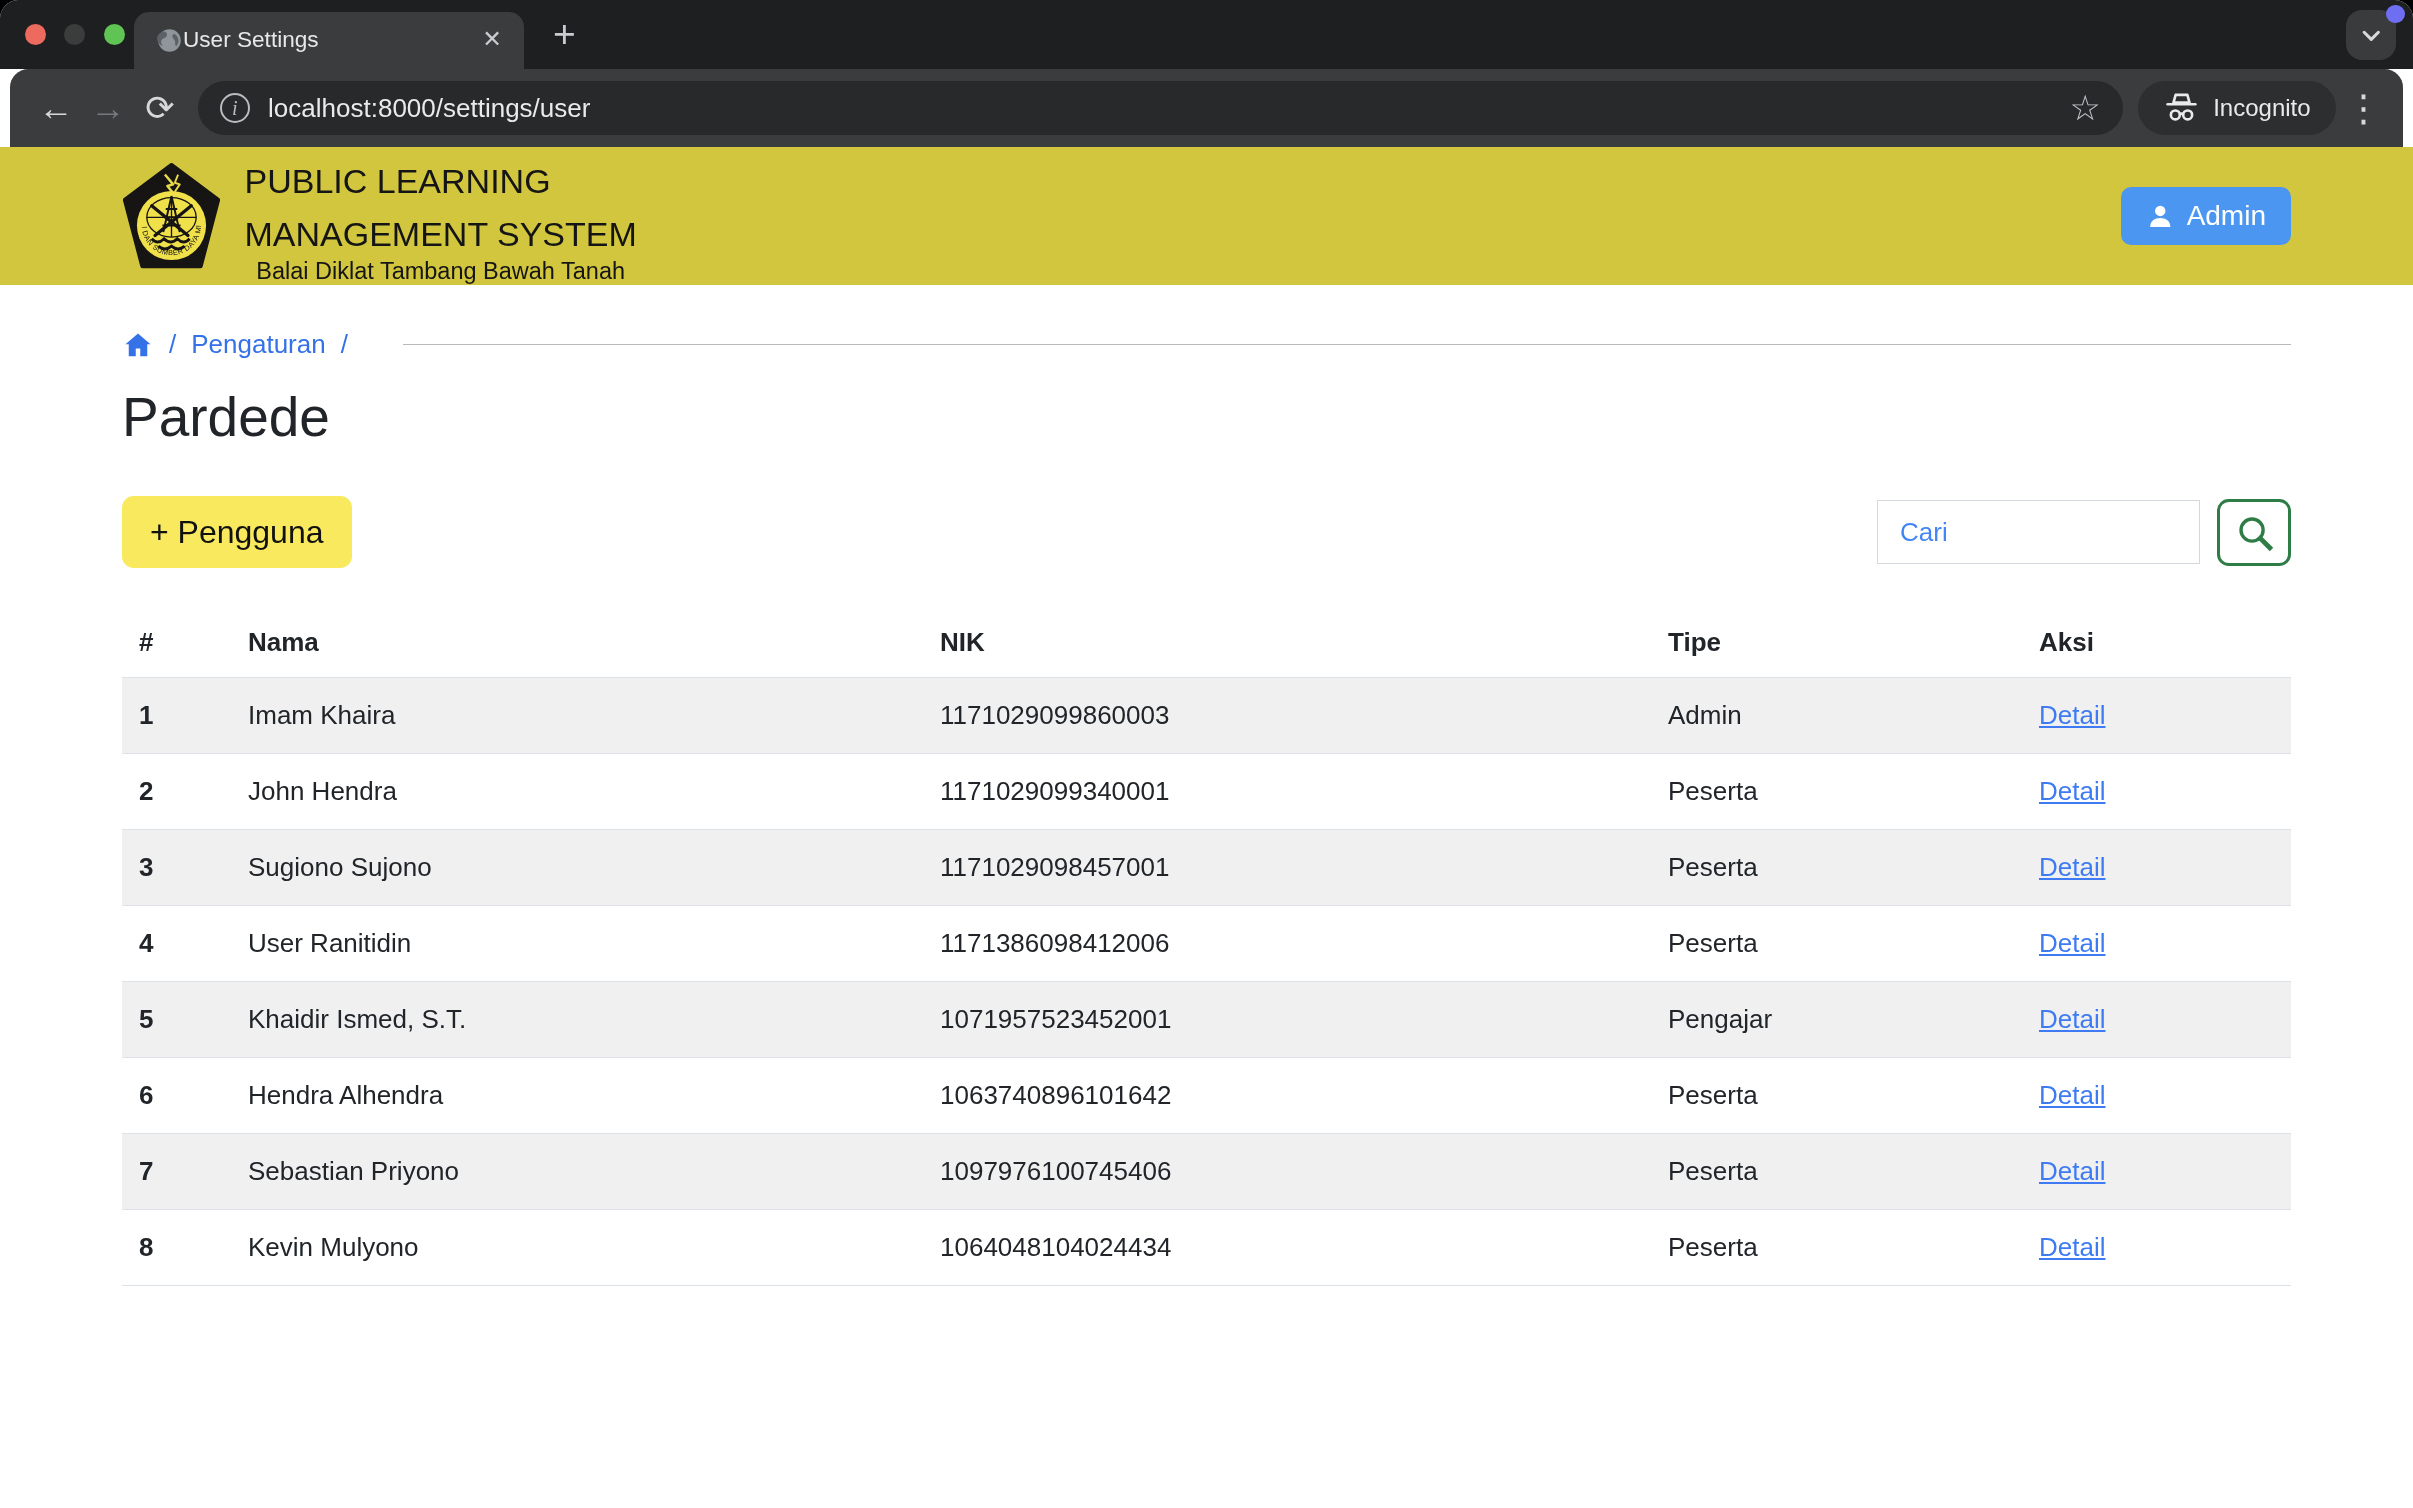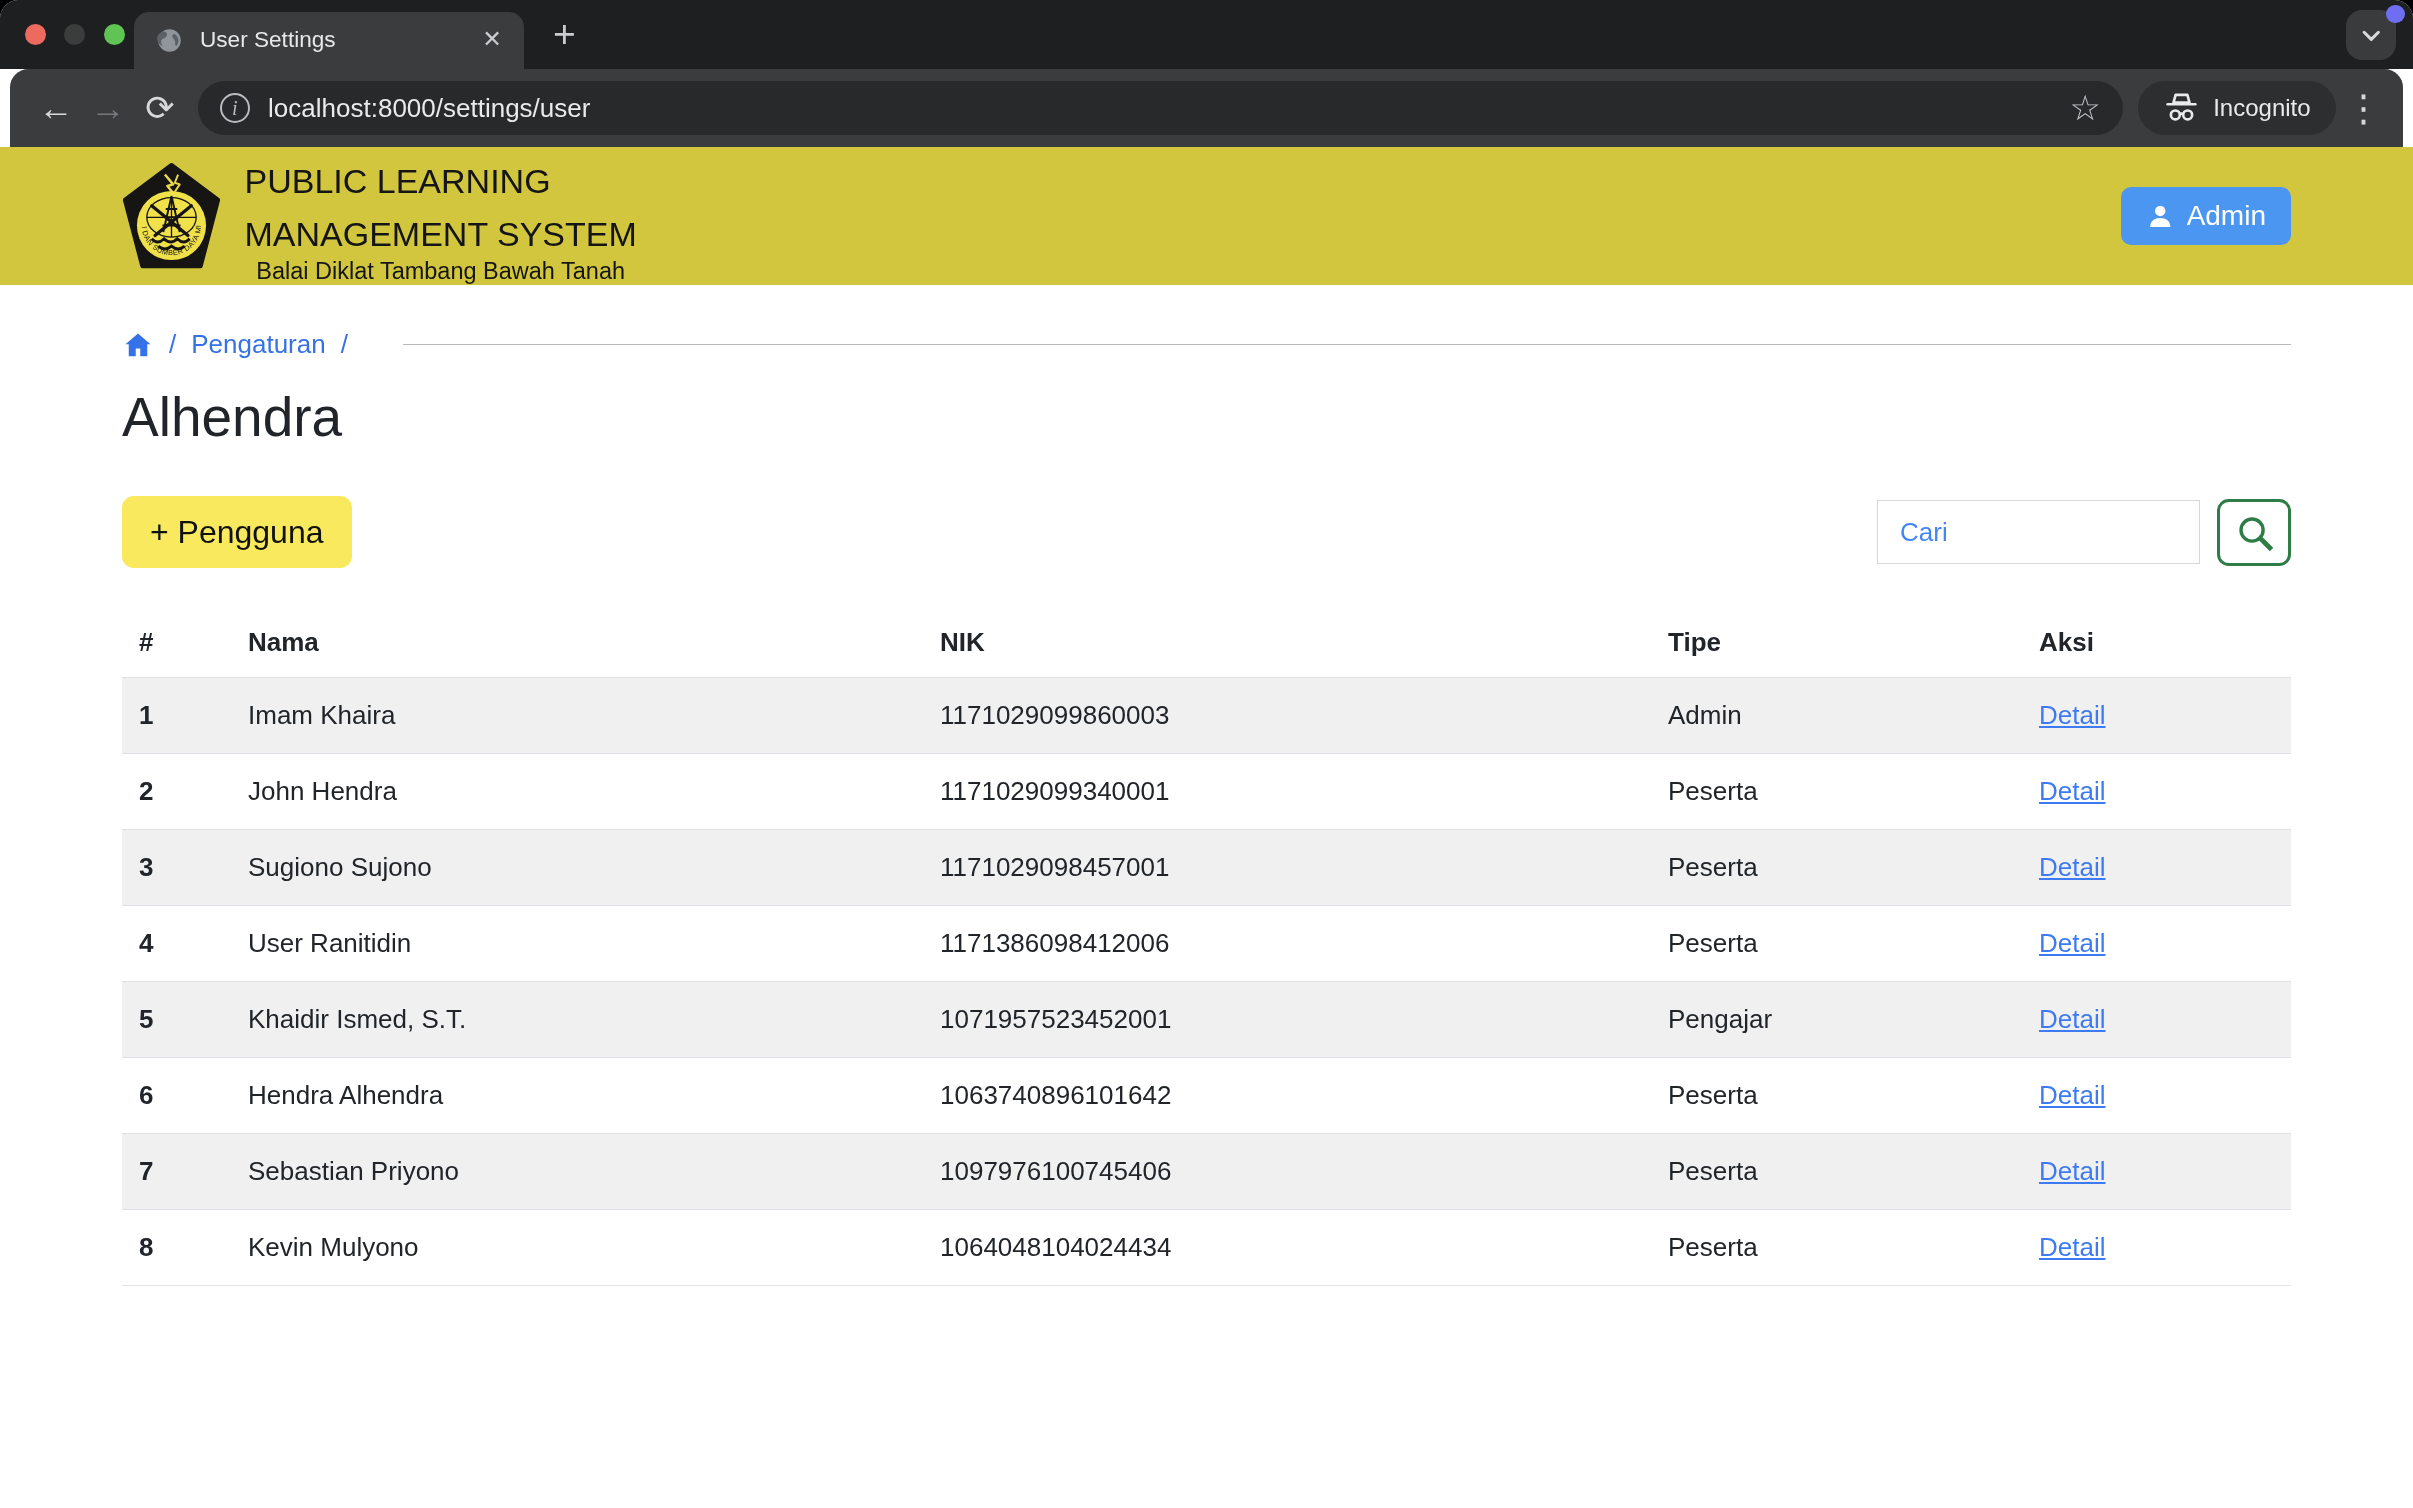--- a/index.html
+++ b/index.html
@@ -11,21 +11,21 @@
   }
   .window { width:2413px; height:1508px; border-radius:18.4px 18.4px 0 0; overflow:hidden;
     background:#fff; display:flex; flex-direction:column; }
 
   
   .tabstrip { position:relative; height:69px; background:#1e1f20; flex:none; }
   .traffic { position:absolute; left:25px; top:24px; display:flex; gap:18.4px; }
   .light { width:21px; height:21px; border-radius:50%; }
   .light.red{ background:#ec6a5e; } .light.min{ background:#3b3d3d; } .light.green{ background:#5fc454; }
   .tab { position:absolute; left:134px; top:11.7px; width:390px; height:57px; background:#3b3c3e;
-    border-radius:15px 15px 0 0; display:flex; align-items:center; padding:0 22px; gap:17px; }
+    border-radius:15px 15px 0 0; display:flex; align-items:center; padding:0 22px; }
   .tab-title { color:#e6e8e9; font-size:22.6px; flex:1; white-space:nowrap; overflow:hidden; }
   .tab-close { color:#c9ccce; font-size:23.5px; line-height:1; cursor:default; }
   .newtab { position:absolute; left:553px; top:11.7px; color:#c9ccce; font-size:39px; font-weight:300; }
   .tabsearch { position:absolute; right:17px; top:10px; width:50px; height:50px; border-radius:16px;
     background:#3a3b3c; display:flex; align-items:center; justify-content:center; }
   .sync-dot { position:absolute; right:8.4px; top:5px; width:18.4px; height:18.4px; border-radius:50%; background:#6e6ef2; }
 
   .toolbar { height:78px; background:#3b3c3e; margin:0 10px; border-radius:18.4px 18.4px 0 0;
     display:flex; align-items:center; padding:0 20px; flex:none; }
   .navbtn { width:52px; height:52px; display:flex; align-items:center; justify-content:center;
@@ -183,21 +183,21 @@
         <svg width="32" height="30" viewBox="0 0 24 24">
           <path d="M12 2.8l10 8.6h-2.6V21h-5.6v-6.2H10.2V21H4.6v-9.6H2z" fill="#3572e8"></path>
         </svg>
       </a>
       <span>/</span>
       <a href="#">Pengaturan</a>
       <span>/</span>
       <span class="rule"></span>
     </div>
 
-    <h1>Alhendra</h1>
+    <h1>Pardede</h1>
 
     <div class="controls">
       <button class="addbtn">+ Pengguna</button>
       <div class="searchgroup">
         <input class="searchinput" type="text" placeholder="Cari" style="">
         <button class="searchbtn">
           <span>
             <svg width="39" height="39" viewBox="0 0 24 24">
               <circle cx="10.5" cy="10.5" r="6.8" fill="none" stroke="#2e7d46" stroke-width="2.1"></circle>
               <line x1="15.6" y1="15.6" x2="21.4" y2="21.4" stroke="#2e7d46" stroke-width="3" stroke-linecap="square"></line>

